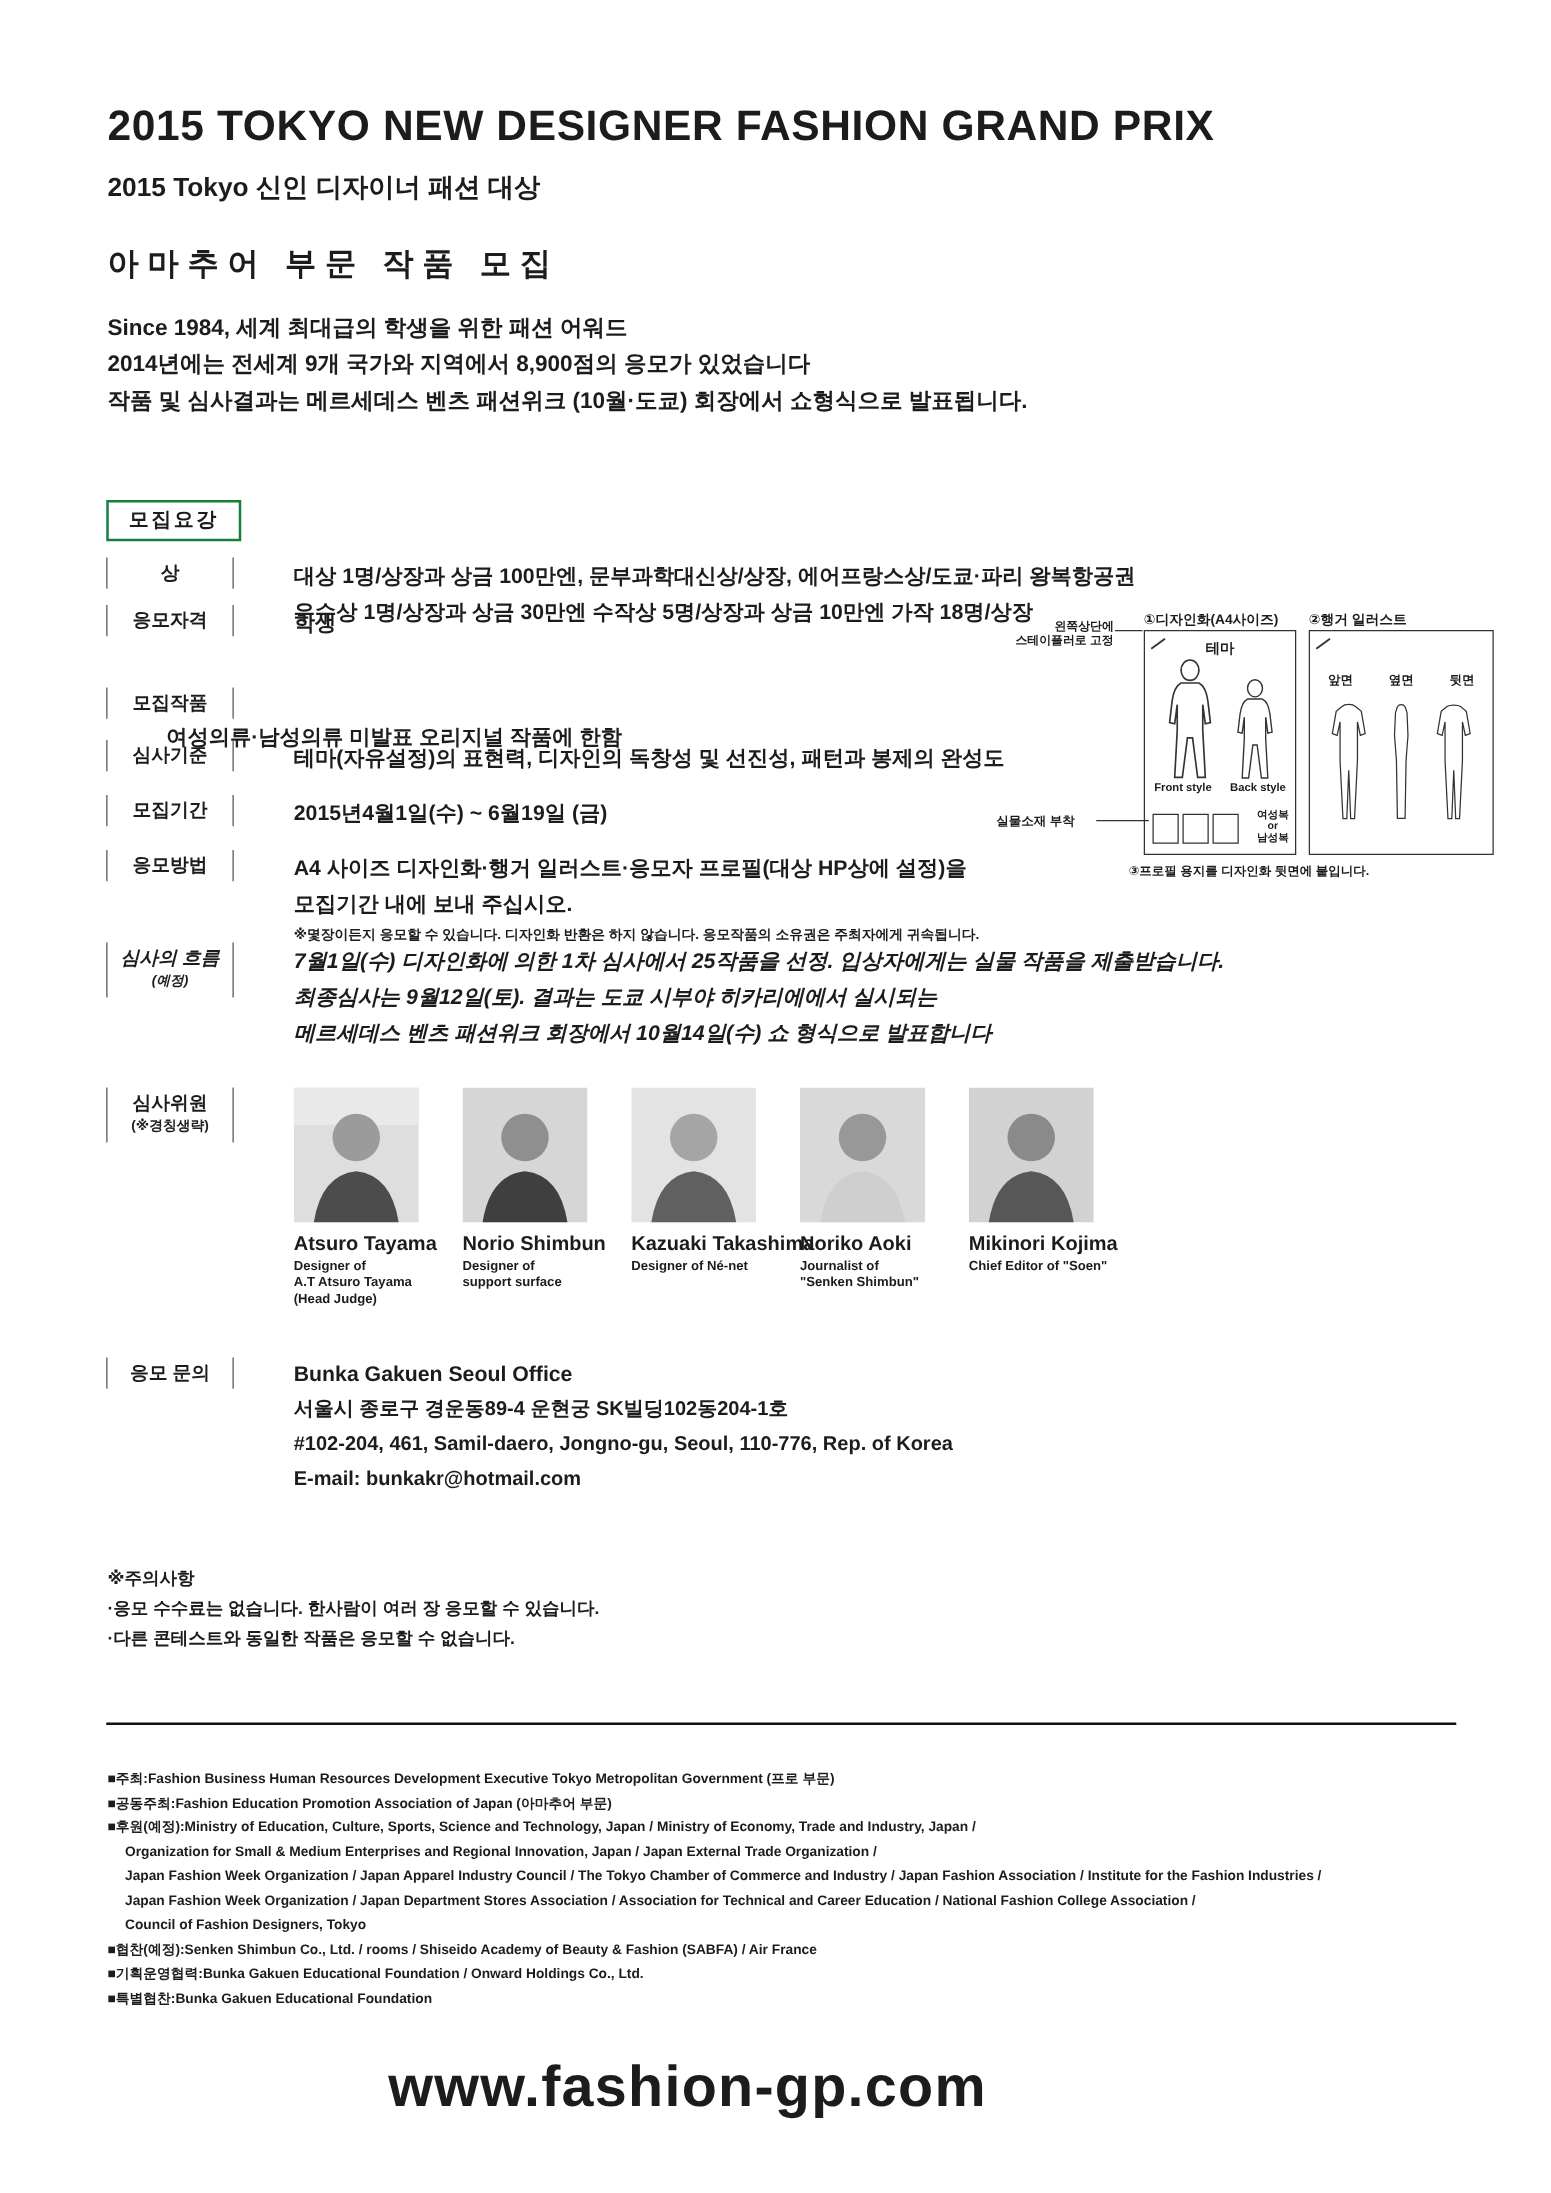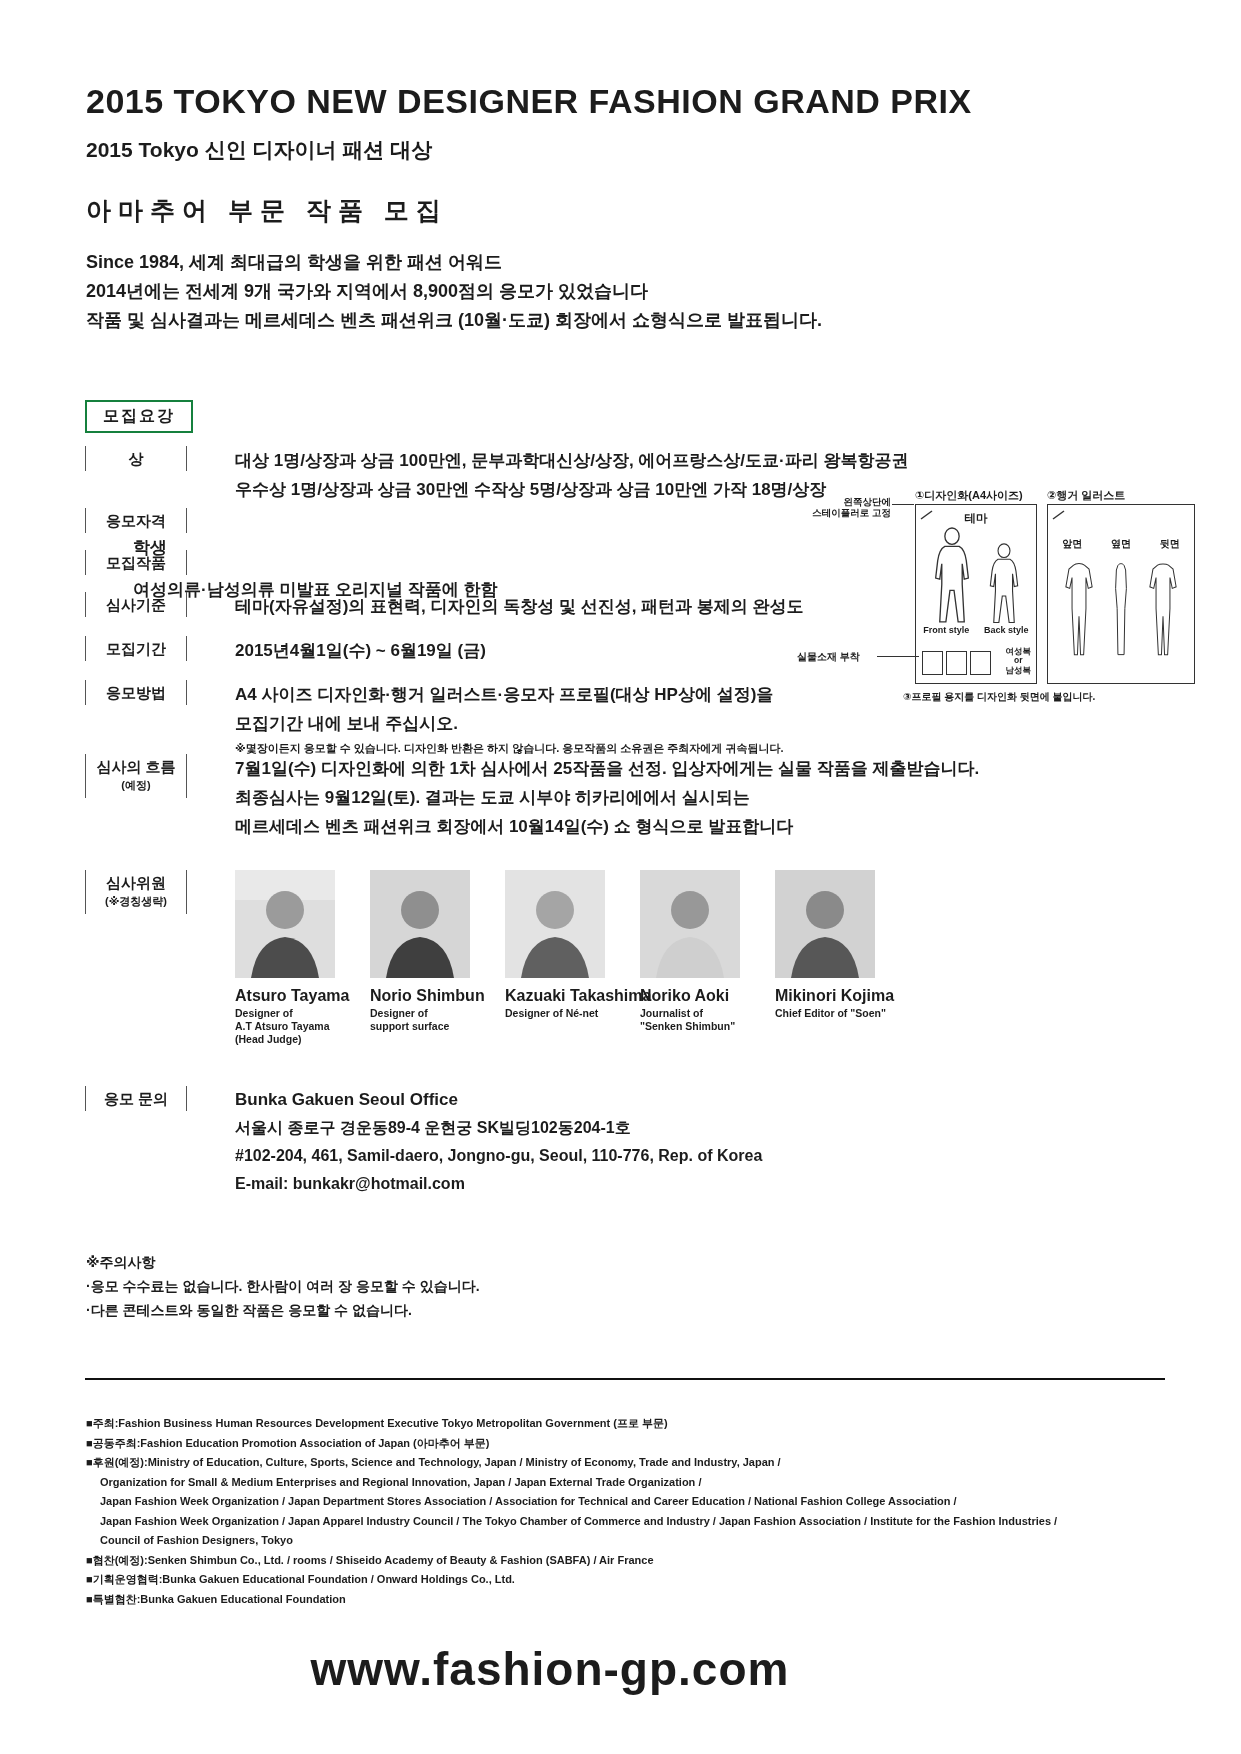--- a/index.html
+++ b/index.html
@@ -85,21 +85,21 @@
 <div class="abs req-box">모집요강</div>
 
 <div class="row" style="top:446px;">
   <div class="row-label">상</div>
   <div class="row-content r1">
     <div>대상 1명/상장과 상금 100만엔, 문부과학대신상/상장, 에어프랑스상/도쿄·파리 왕복항공권</div>
     <div>우수상 1명/상장과 상금 30만엔   수작상 5명/상장과 상금 10만엔   가작 18명/상장</div>
   </div>
 </div>
 
-<div class="row" style="top:508px;flex-direction:column;">
+<div class="row" style="top:484px;">
   <div class="row-label">응모자격</div>
   <div class="row-content">
     <div>학생</div>
   </div>
 </div>
 
 <div class="row" style="top:550px;flex-direction:column;">
   <div class="row-label">모집작품</div>
   <div class="row-content">
     <div>여성의류·남성의류 미발표 오리지널 작품에 한함</div>
@@ -122,21 +122,21 @@
 
 <div class="row" style="top:680px;">
   <div class="row-label">응모방법</div>
   <div class="row-content" style="width:700px;">
     <div>A4 사이즈 디자인화·행거 일러스트·응모자 프로필(대상 HP상에 설정)을</div>
     <div>모집기간 내에 보내 주십시오.</div>
     <div class="small-note">※몇장이든지 응모할 수 있습니다. 디자인화 반환은 하지 않습니다. 응모작품의 소유권은 주최자에게 귀속됩니다.</div>
   </div>
 </div>
 
-<div class="row" style="top:754px;">
+<div class="row" style="top:754px;font-style:italic;">
   <div class="row-label">
     <span>심사의 흐름</span>
     <span class="sub">(예정)</span>
   </div>
   <div class="row-content">
     <div>7월1일(수) 디자인화에 의한 1차 심사에서 25작품을 선정. 입상자에게는 실물 작품을 제출받습니다.</div>
     <div>최종심사는 9월12일(토). 결과는 도쿄 시부야 히카리에에서 실시되는</div>
     <div>메르세데스 벤츠 패션위크 회장에서 10월14일(수) 쇼 형식으로 발표합니다</div>
   </div>
 </div>
@@ -285,21 +285,21 @@
   <div>·다른 콘테스트와 동일한 작품은 응모할 수 없습니다.</div>
 </div>
 
 <div class="abs rule"></div>
 
 <div class="abs footer">
   <div>■주최:Fashion Business Human Resources Development Executive   Tokyo Metropolitan Government (프로 부문)</div>
   <div>■공동주최:Fashion Education Promotion Association of Japan (아마추어 부문)</div>
   <div>■후원(예정):Ministry of Education, Culture, Sports, Science and Technology, Japan / Ministry of Economy, Trade and Industry, Japan /</div>
   <div class="indent">Organization for Small &amp; Medium Enterprises and Regional Innovation, Japan / Japan External Trade Organization /</div>
+  <div class="indent">Japan Fashion Week Organization / Japan Apparel Industry Council / The Tokyo Chamber of Commerce and Industry / Japan Fashion Association / Institute for the Fashion Industries /</div>
   <div class="indent">Japan Fashion Week Organization / Japan Department Stores Association / Association for Technical and Career Education / National Fashion College Association /</div>
-  <div class="indent">Japan Fashion Week Organization / Japan Apparel Industry Council / The Tokyo Chamber of Commerce and Industry / Japan Fashion Association / Institute for the Fashion Industries /</div>
   <div class="indent">Council of Fashion Designers, Tokyo</div>
   <div>■협찬(예정):Senken Shimbun Co., Ltd. / rooms / Shiseido Academy of Beauty &amp; Fashion (SABFA) / Air France</div>
   <div>■기획운영협력:Bunka Gakuen Educational Foundation / Onward Holdings Co., Ltd.</div>
   <div>■특별협찬:Bunka Gakuen Educational Foundation</div>
 </div>
 
 <div class="abs site-url">www.fashion-gp.com</div>
 
 </body></html>

